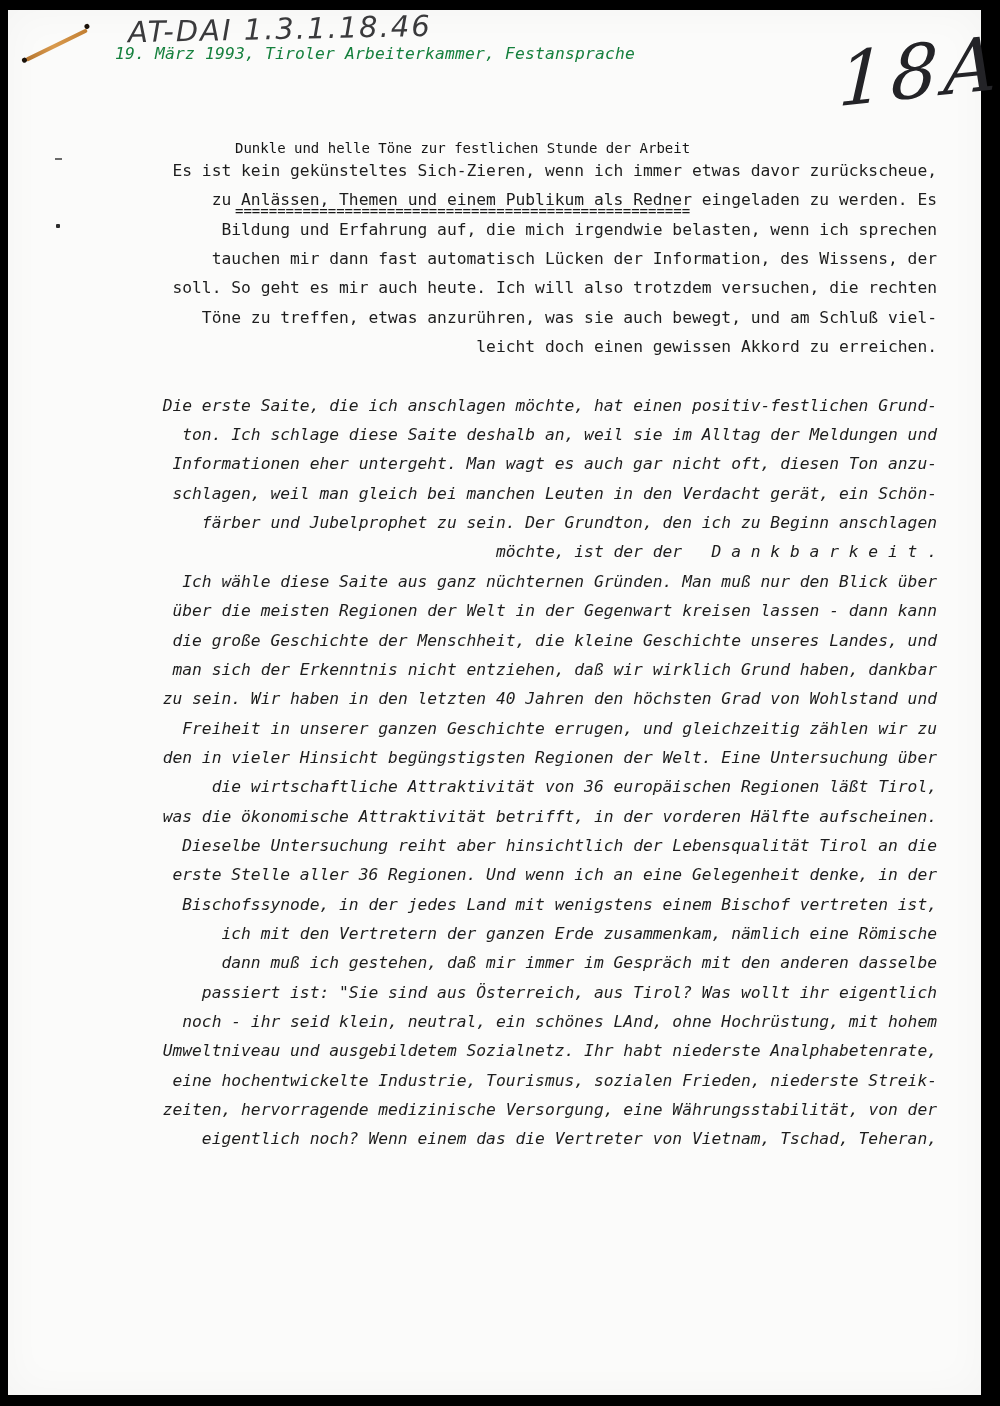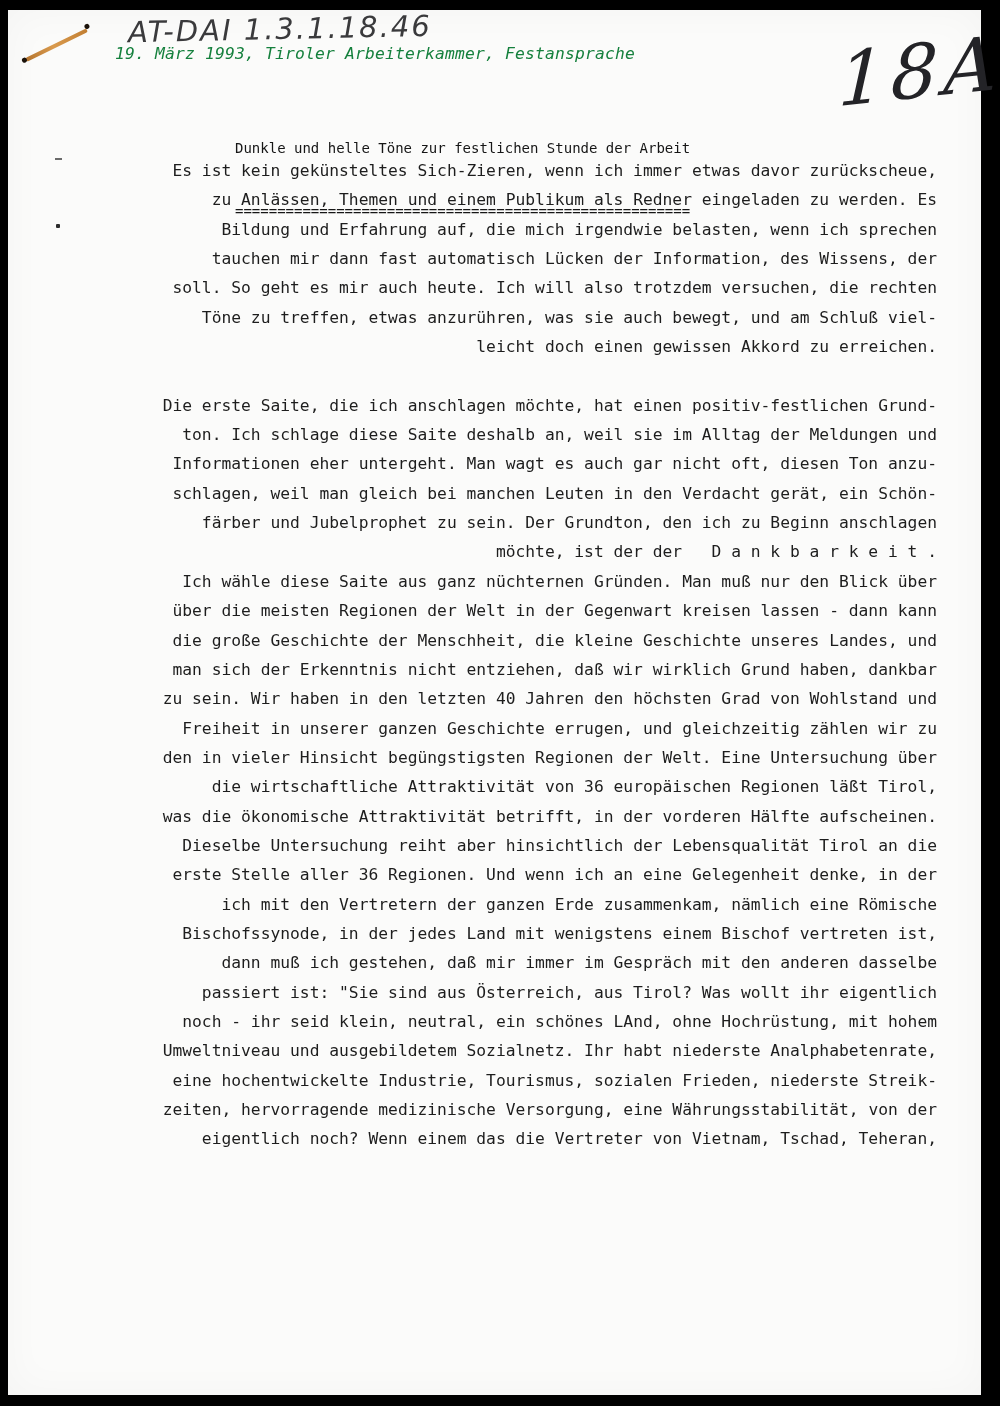--- a/index.html
+++ b/index.html
@@ -114,21 +114,21 @@
     position: absolute;
     left: 109px;
     top: 146px;
     width: 820px;
     font-size: 16.3px;
     line-height: 29.35px;
     color: #1d1d1d;
     text-align: right;
   }
   .para { margin: 0 0 29.35px 0; }
-  .para:last-child { margin-bottom: 0; }
+  .para:last-child { margin-bottom: 0; font-style: italic; }
   .text-line { white-space: pre; }
 </style>
 </head>
 <body>
 
 <div class="stage">
   <div class="paper">
 
     <div class="scratch"></div>
 
@@ -167,22 +167,22 @@
           <div class="text-line">über die meisten Regionen der Welt in der Gegenwart kreisen lassen - dann kann</div>
           <div class="text-line">die große Geschichte der Menschheit, die kleine Geschichte unseres Landes, und</div>
           <div class="text-line">man sich der Erkenntnis nicht entziehen, daß wir wirklich Grund haben, dankbar</div>
           <div class="text-line">zu sein. Wir haben in den letzten 40 Jahren den höchsten Grad von Wohlstand und</div>
           <div class="text-line">Freiheit in unserer ganzen Geschichte errugen, und gleichzeitig zählen wir zu</div>
           <div class="text-line">den in vieler Hinsicht begüngstigsten Regionen der Welt. Eine Untersuchung über</div>
           <div class="text-line">die wirtschaftliche Attraktivität von 36 europäischen Regionen läßt Tirol,</div>
           <div class="text-line">was die ökonomische Attraktivität betrifft, in der vorderen Hälfte aufscheinen.</div>
           <div class="text-line">Dieselbe Untersuchung reiht aber hinsichtlich der Lebensqualität Tirol an die</div>
           <div class="text-line">erste Stelle aller 36 Regionen. Und wenn ich an eine Gelegenheit denke, in der</div>
+          <div class="text-line">Bischofssynode, in der jedes Land mit wenigstens einem Bischof vertreten ist,</div>
           <div class="text-line">ich mit den Vertretern der ganzen Erde zusammenkam, nämlich eine Römische</div>
-          <div class="text-line">Bischofssynode, in der jedes Land mit wenigstens einem Bischof vertreten ist,</div>
           <div class="text-line">dann muß ich gestehen, daß mir immer im Gespräch mit den anderen dasselbe</div>
           <div class="text-line">passiert ist: "Sie sind aus Österreich, aus Tirol? Was wollt ihr eigentlich</div>
           <div class="text-line">noch - ihr seid klein, neutral, ein schönes LAnd, ohne Hochrüstung, mit hohem</div>
           <div class="text-line">Umweltniveau und ausgebildetem Sozialnetz. Ihr habt niederste Analphabetenrate,</div>
           <div class="text-line">eine hochentwickelte Industrie, Tourismus, sozialen Frieden, niederste Streik-</div>
           <div class="text-line">zeiten, hervorragende medizinische Versorgung, eine Währungsstabilität, von der</div>
           <div class="text-line">eigentlich noch? Wenn einem das die Vertreter von Vietnam, Tschad, Teheran,</div>
         </div>
       </div>
 

